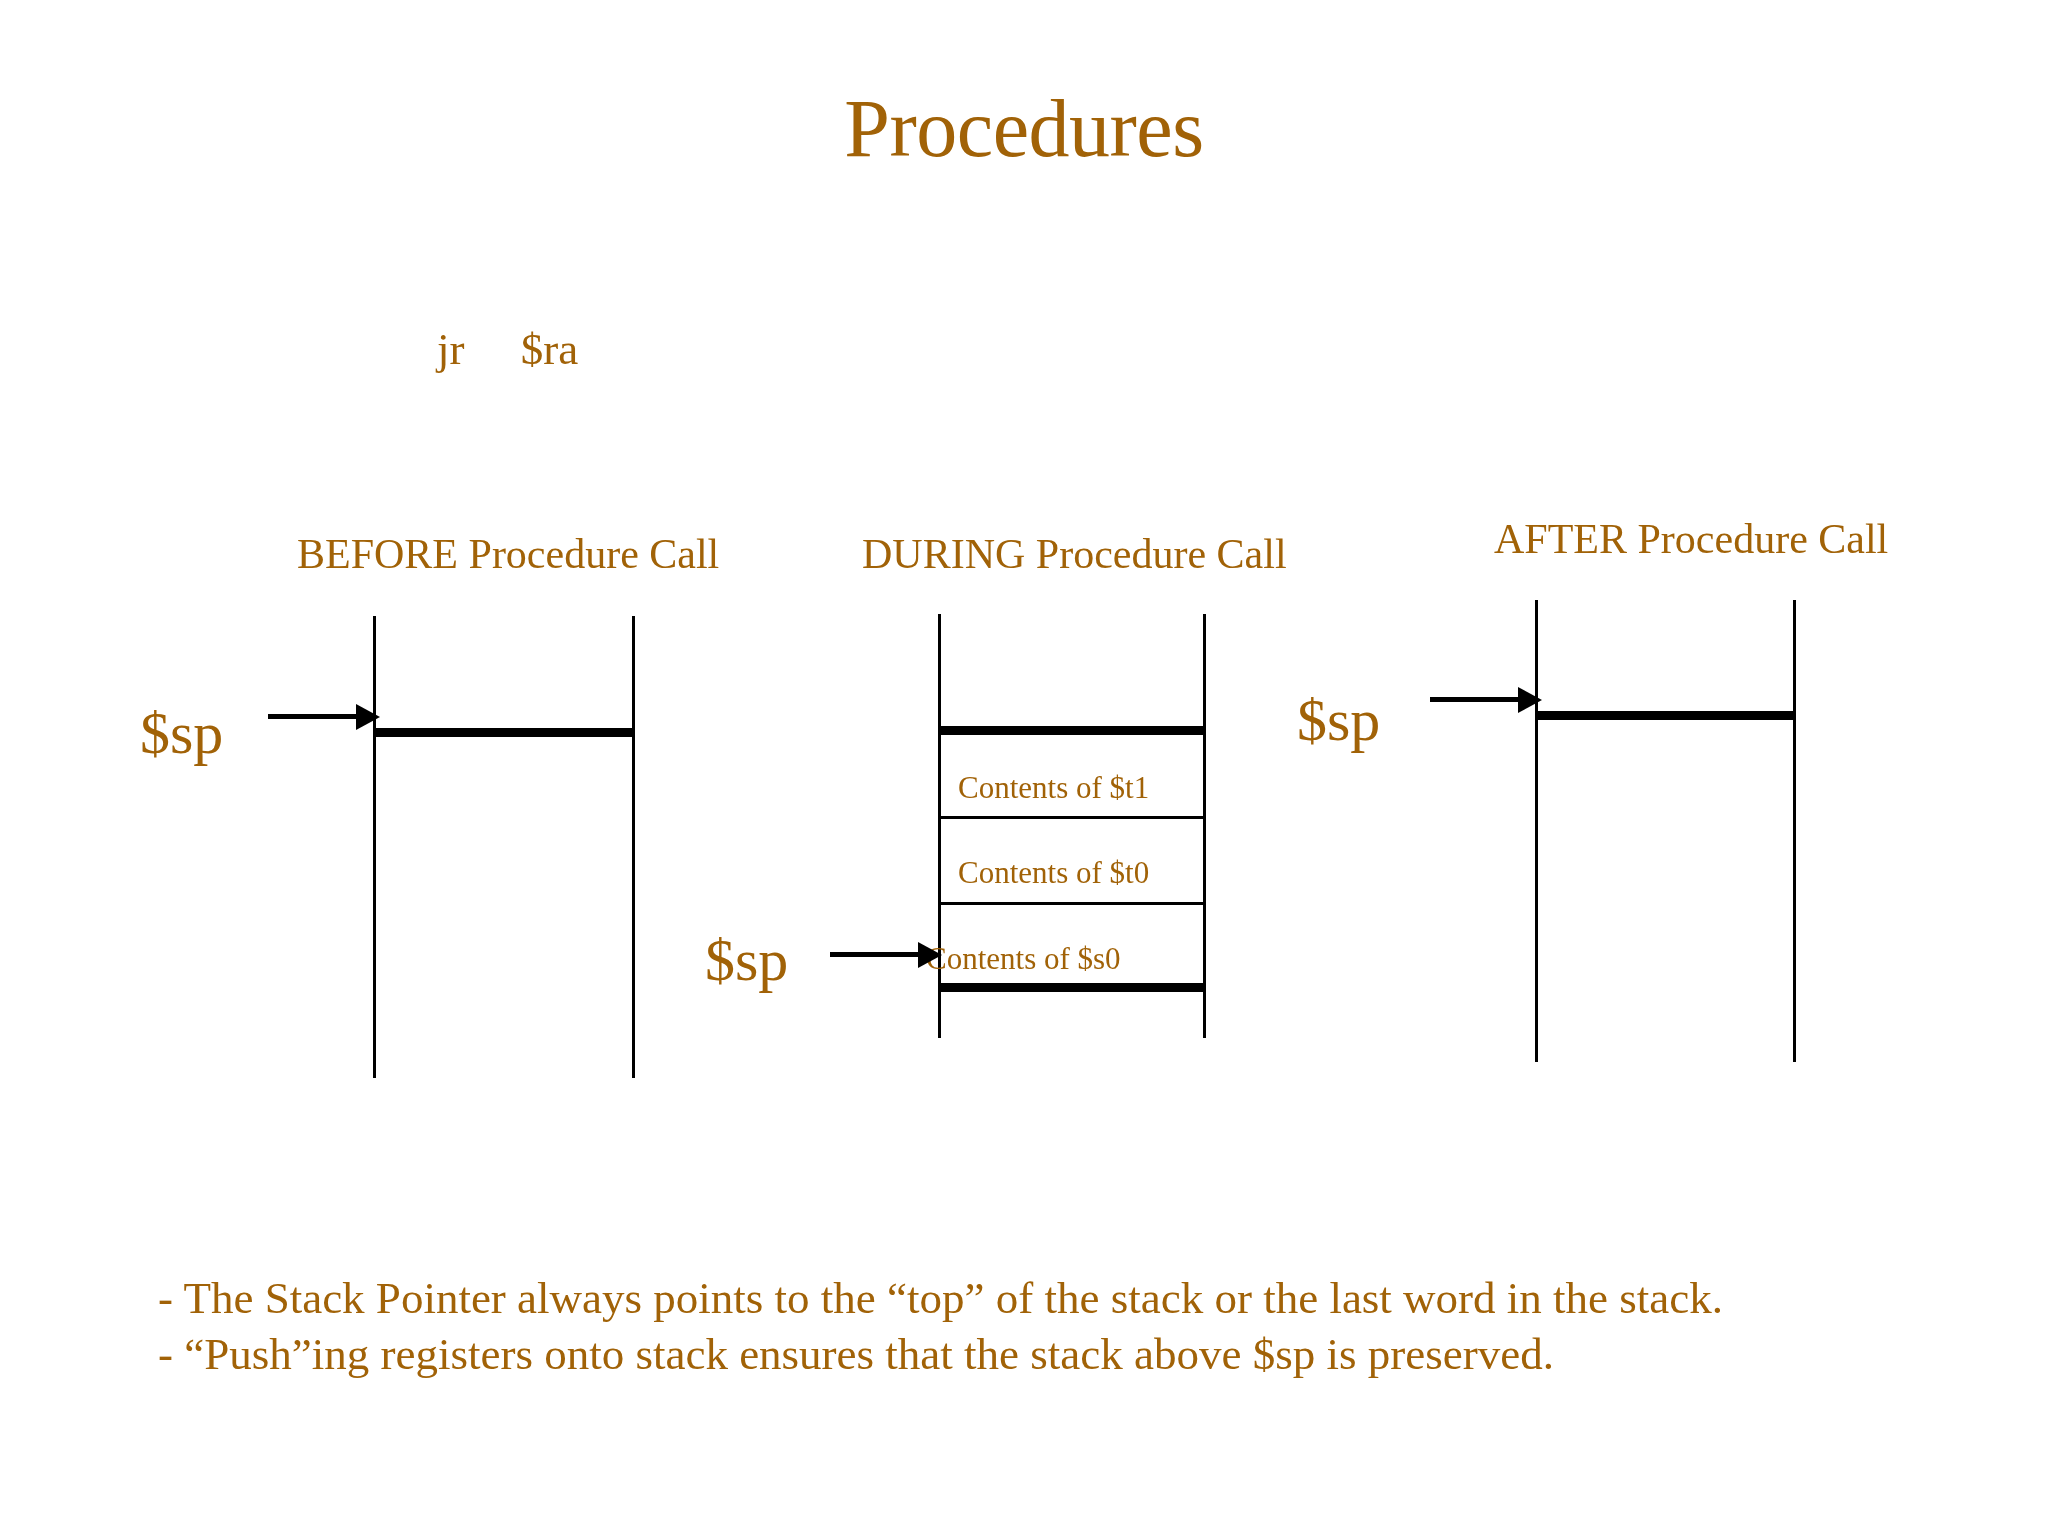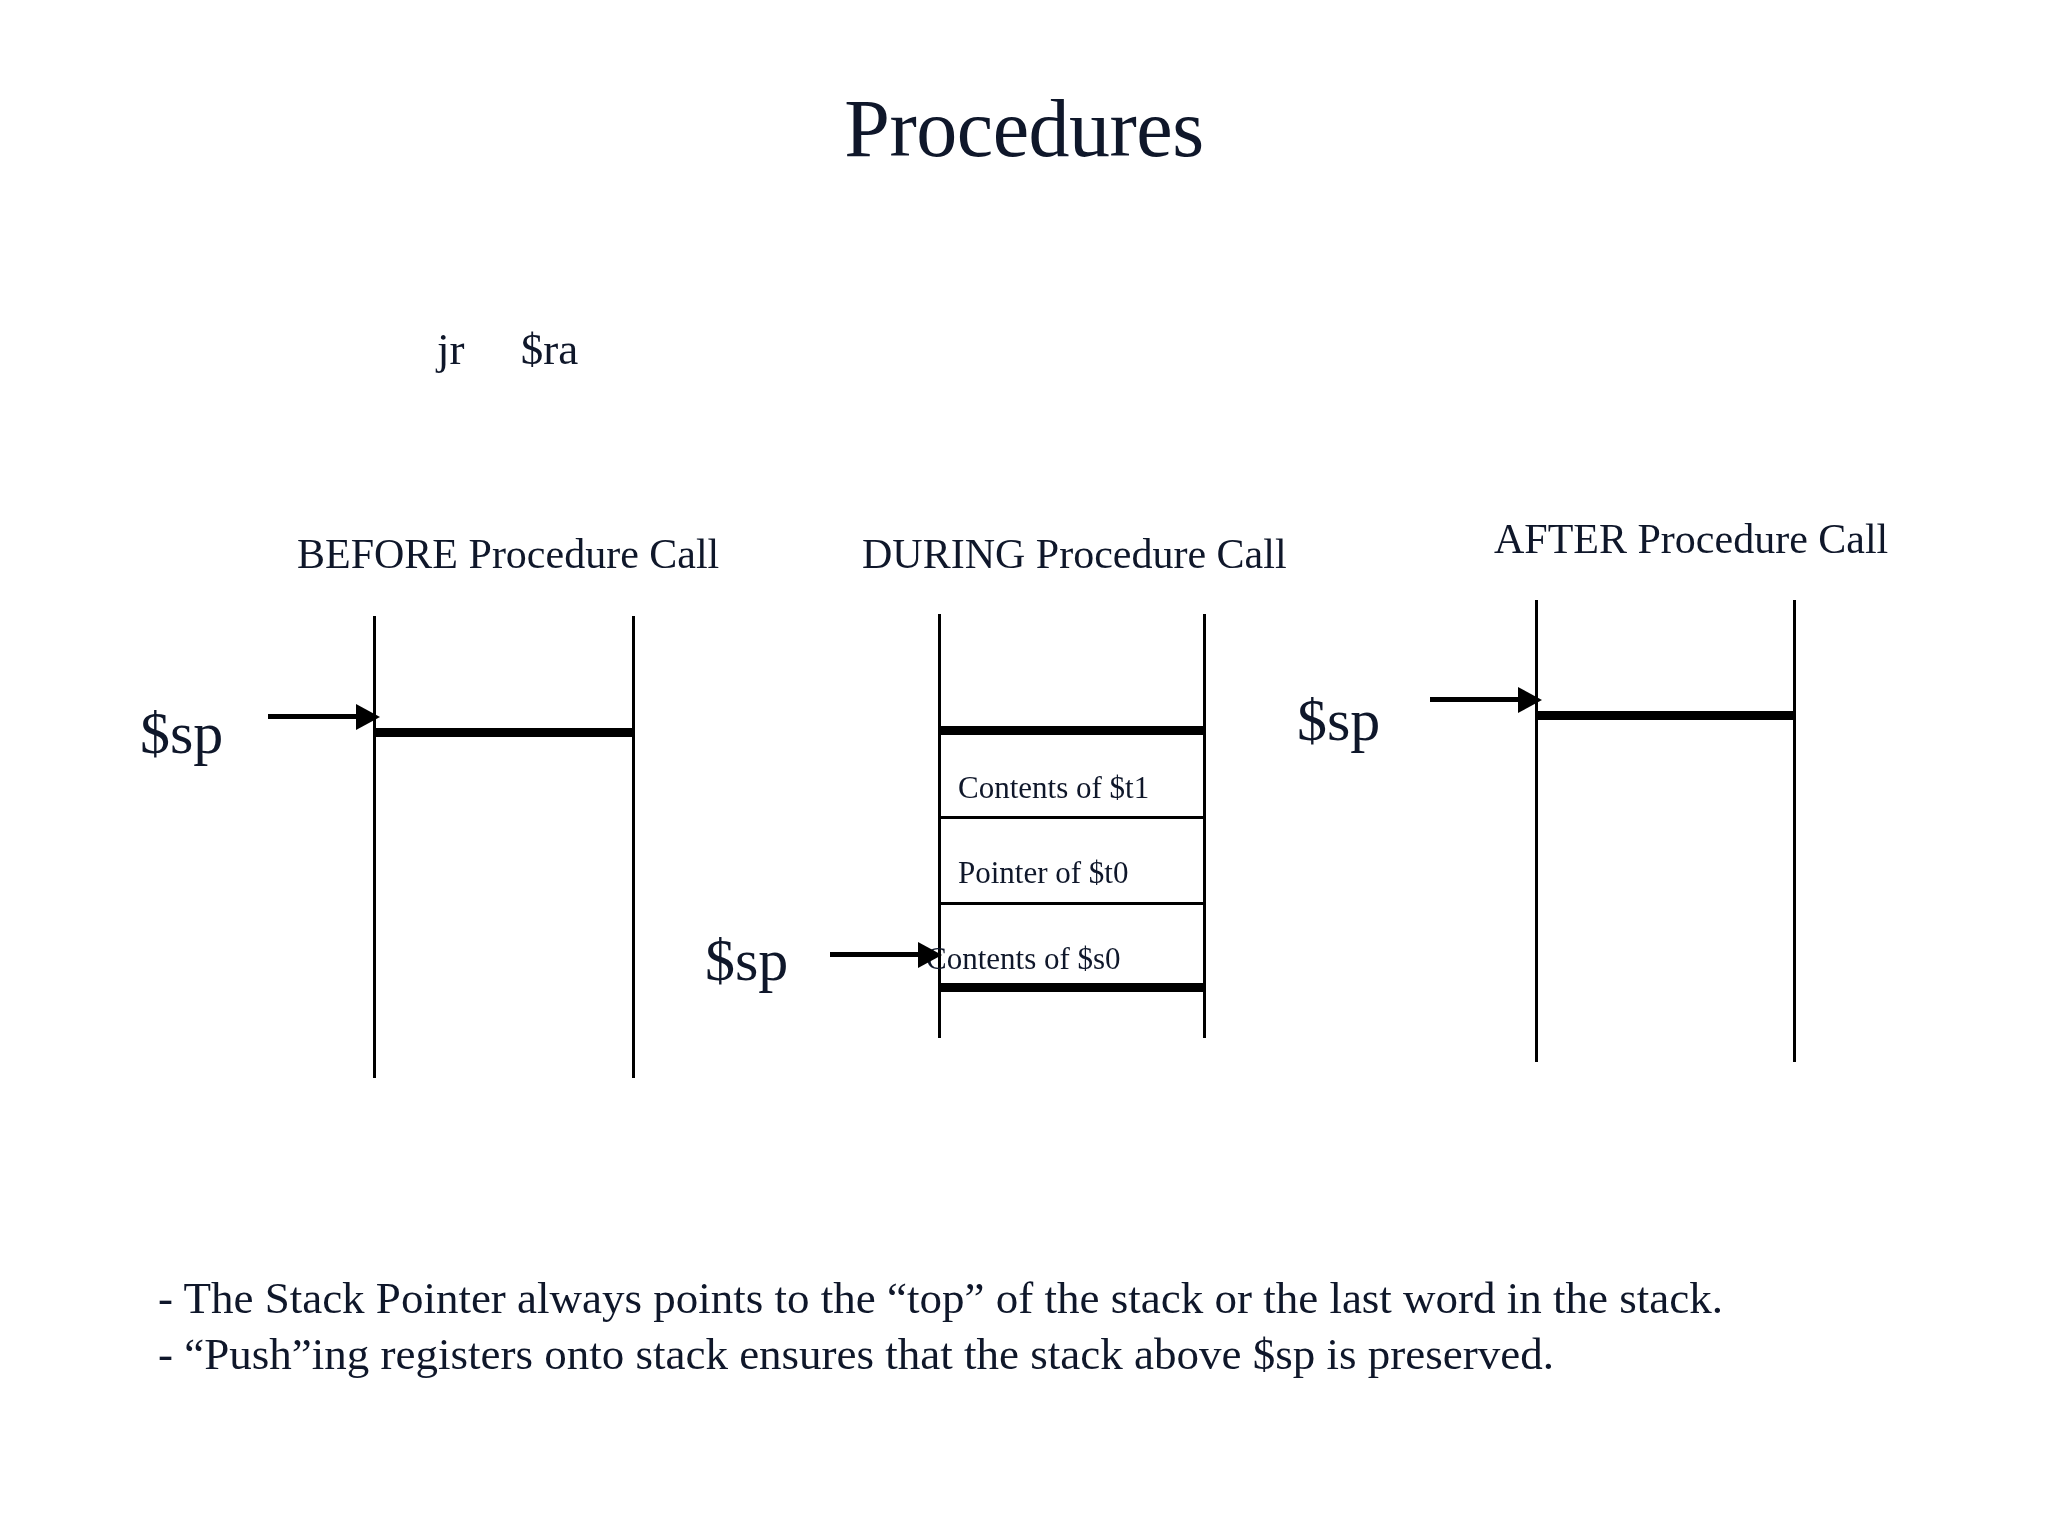--- a/index.html
+++ b/index.html
@@ -8,21 +8,21 @@
     padding: 0;
     background: #ffffff;
   }
   #slide {
     position: relative;
     width: 2048px;
     height: 1536px;
     background: #ffffff;
     overflow: hidden;
     font-family: "Liberation Serif", "DejaVu Serif", serif;
-    color: #0f172a;
+    color: #a16207;
   }
 
   
   #slide-title {
     position: absolute;
     left: 0;
     top: 88px;
     width: 2048px;
     text-align: center;
     font-size: 82px;
@@ -163,21 +163,21 @@
   </div>
 
   <div>
     <div id="during-col" class="stack-col"></div>
     <div id="during-bar-top" class="sp-bar"></div>
     <div id="during-div-1" class="divider"></div>
     <div id="during-div-2" class="divider"></div>
     <div id="during-bar-bot" class="sp-bar"></div>
 
     <div id="during-cell-1" class="cell-label">Contents of $t1</div>
-    <div id="during-cell-2" class="cell-label">Pointer of $t0</div>
+    <div id="during-cell-2" class="cell-label">Contents of $t0</div>
     <div id="during-cell-3" class="cell-label">Contents of $s0</div>
 
     <div id="during-sp" class="sp-label">$sp</div>
     <div id="during-shaft" class="arrow-shaft"></div>
     <div id="during-head" class="arrow-head"></div>
   </div>
 
   <div>
     <div id="after-col" class="stack-col"></div>
     <div id="after-bar" class="sp-bar"></div>

